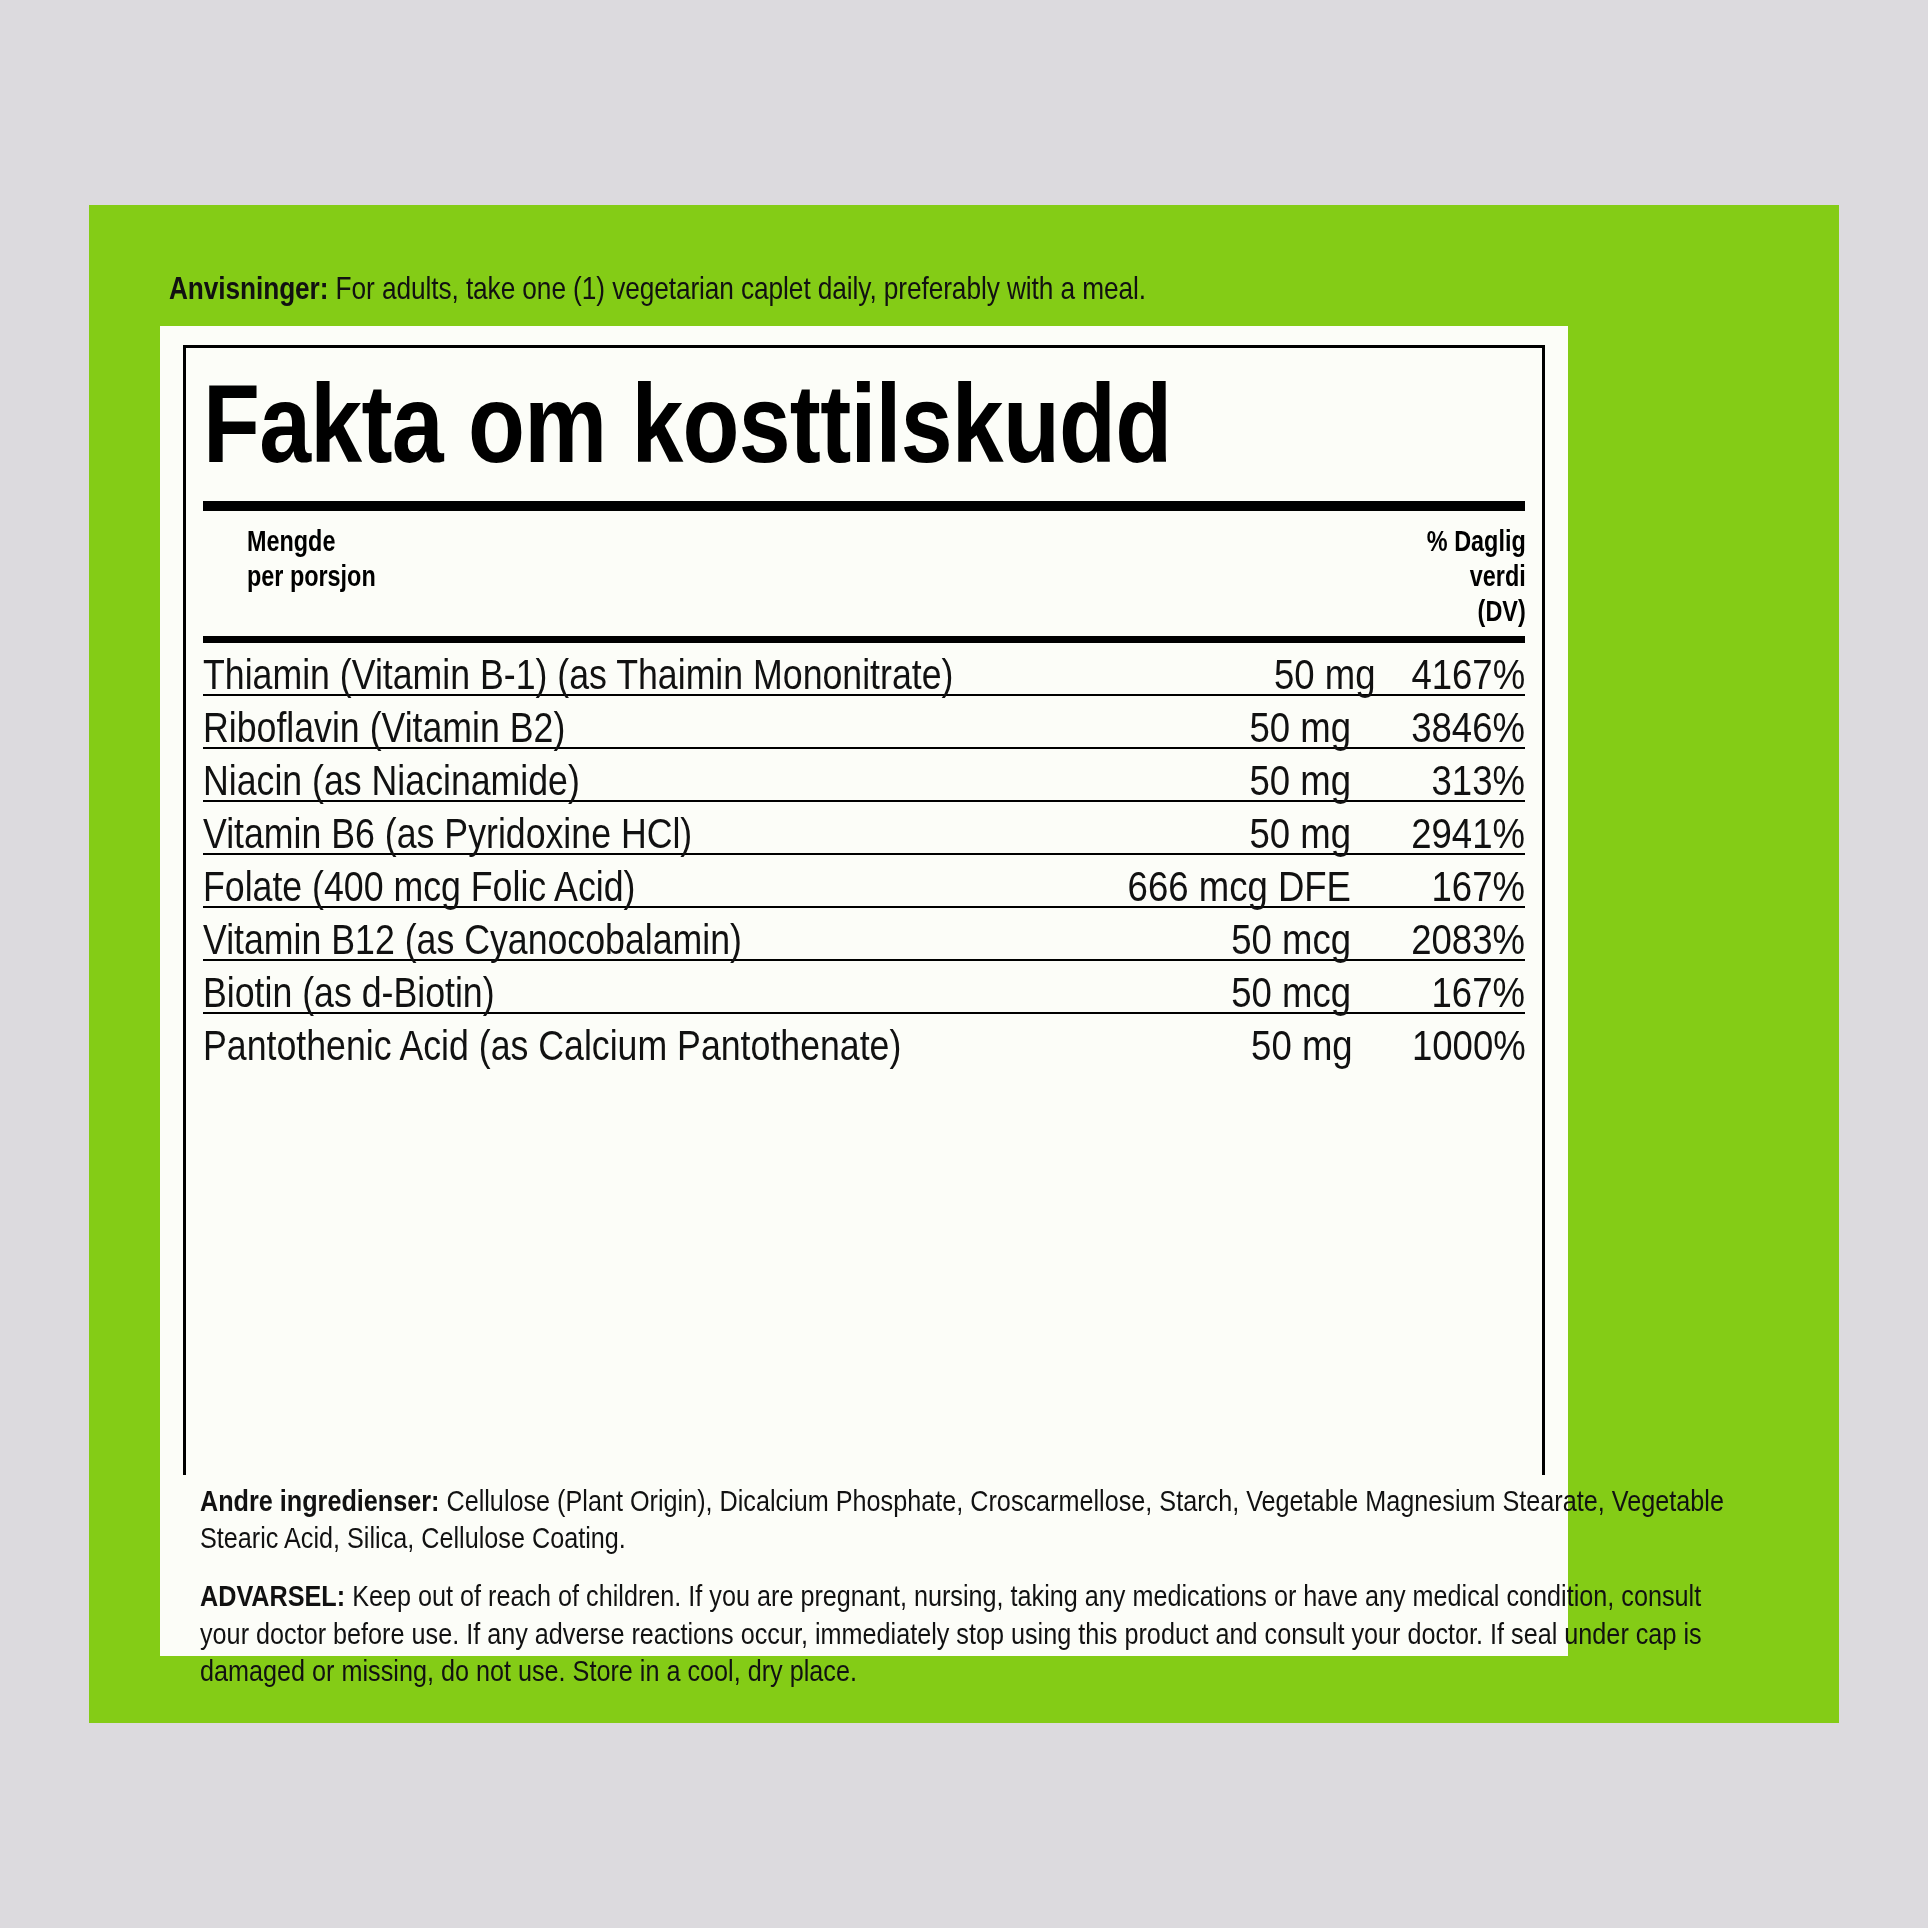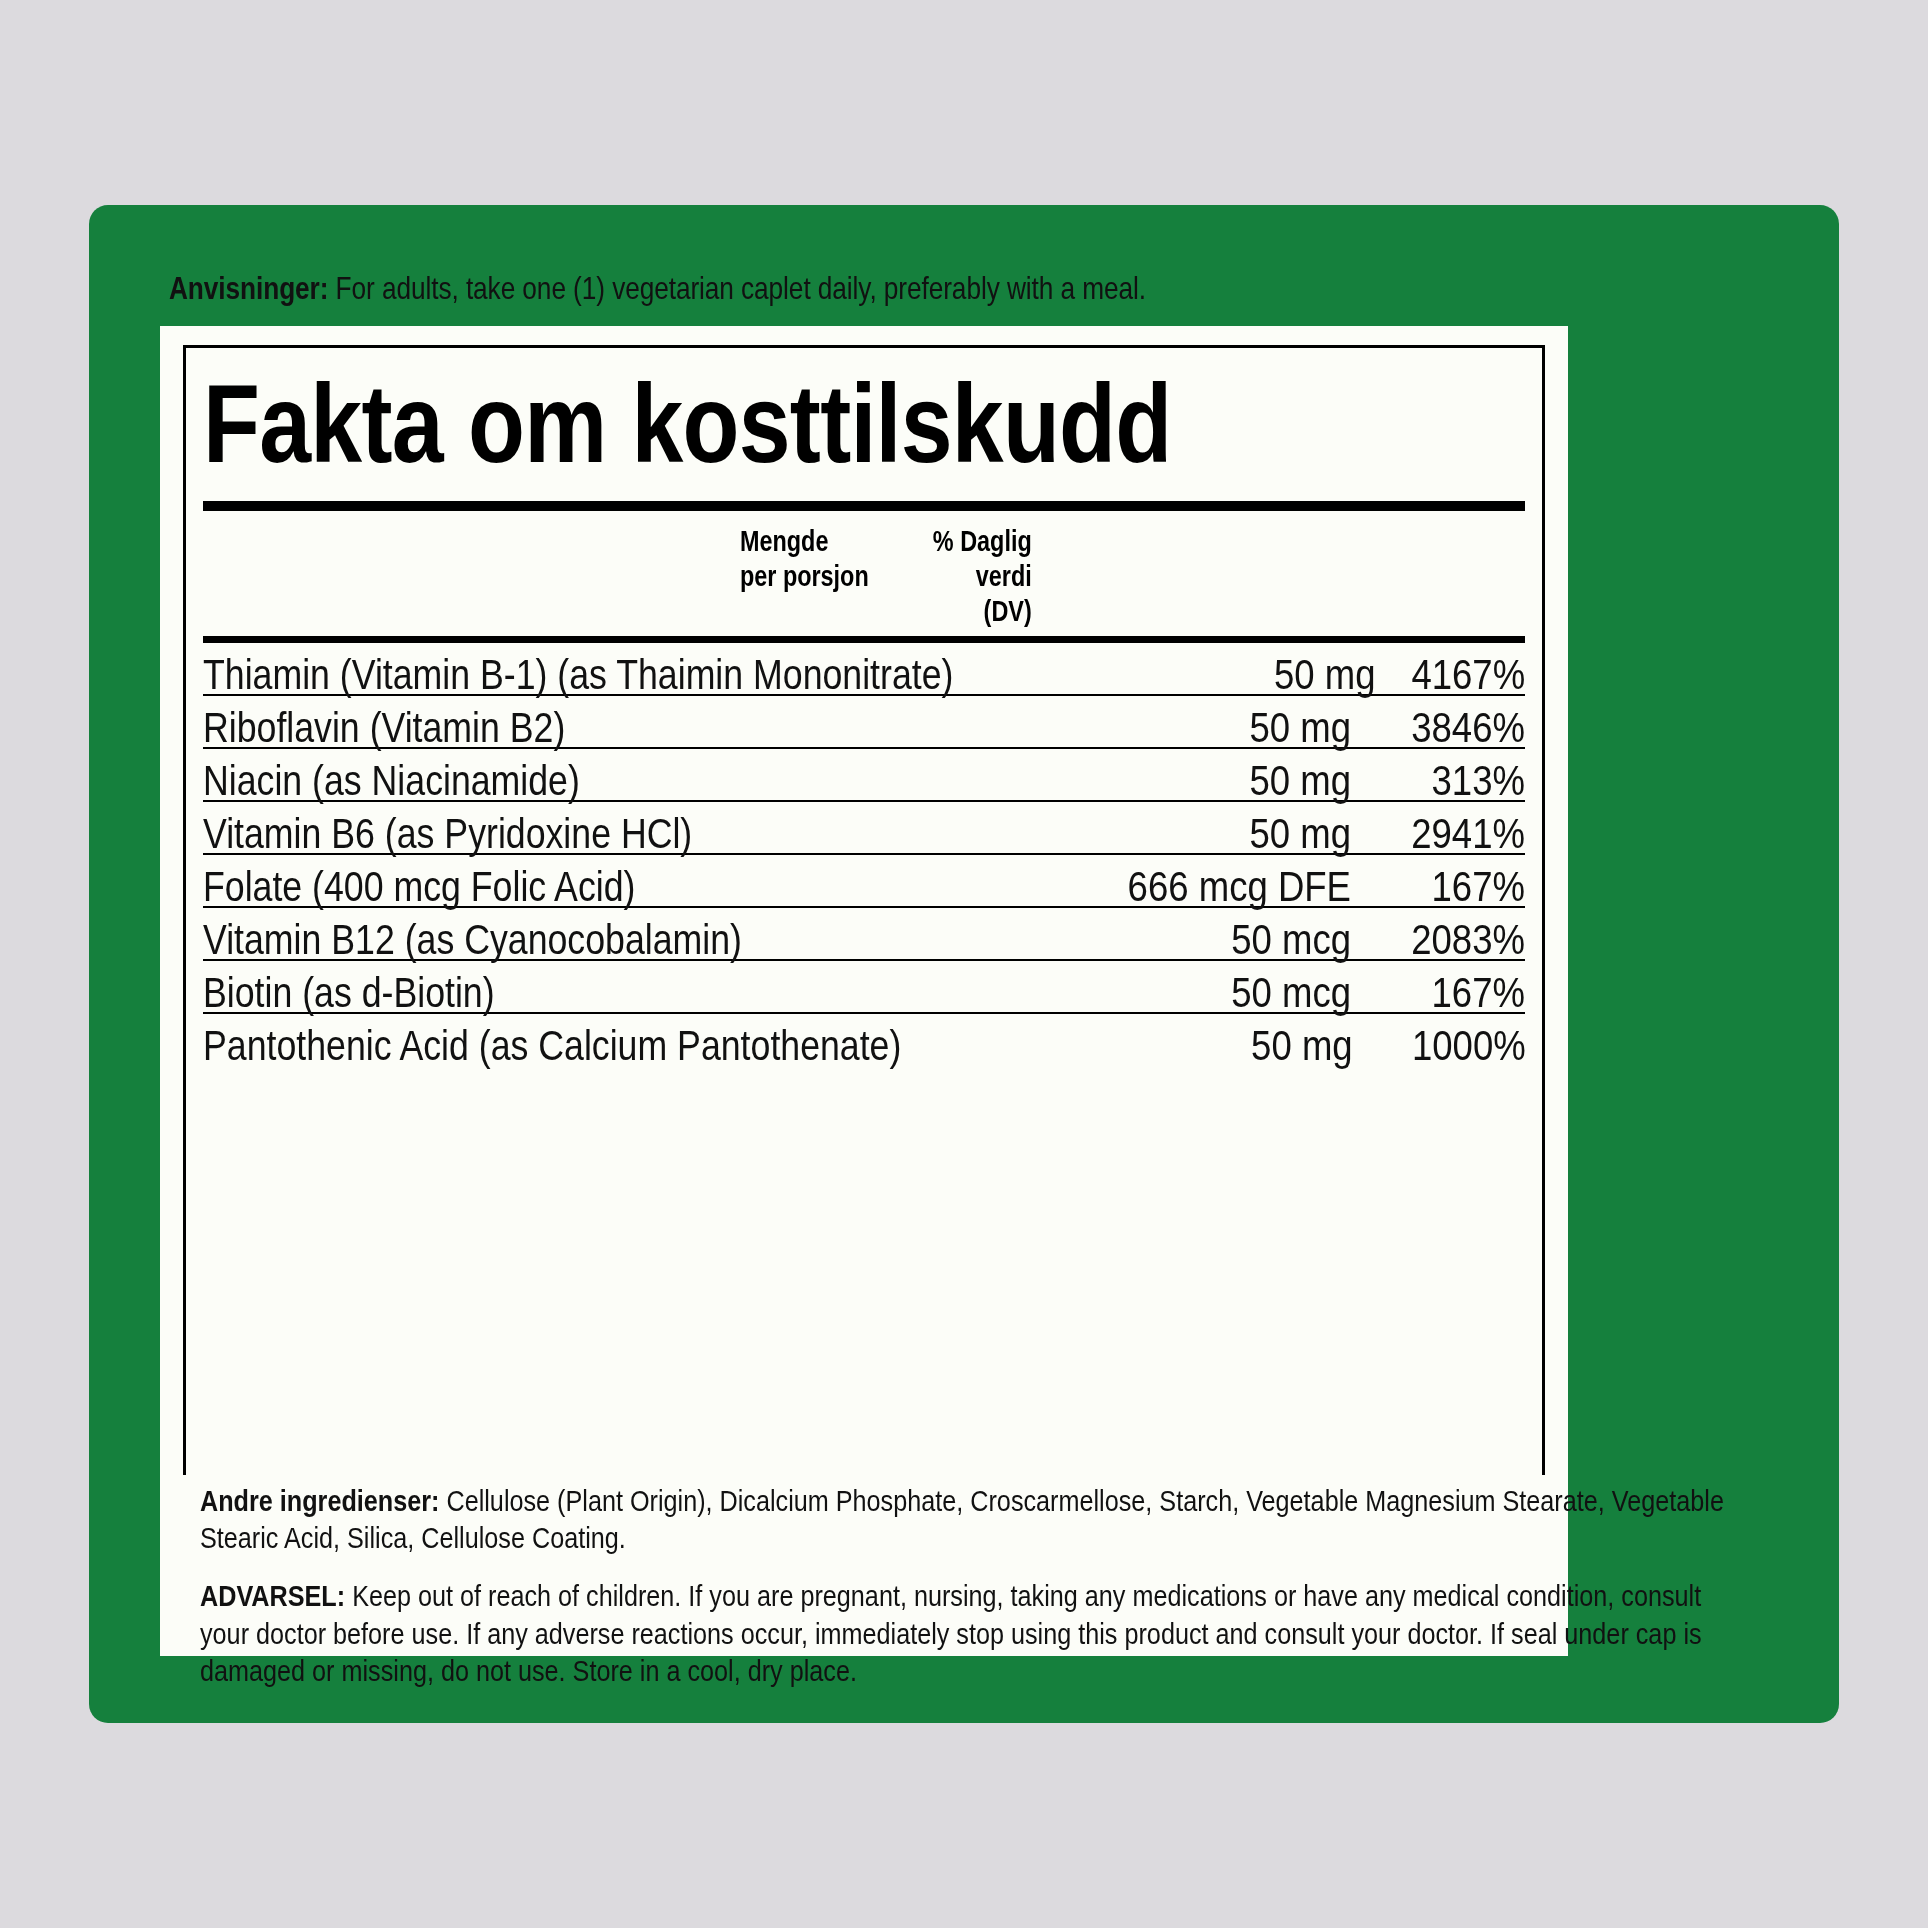--- a/index.html
+++ b/index.html
@@ -14,23 +14,22 @@
     overflow: hidden;
   }
 
   
   #gray-panel {
     position: absolute;
     left: 89px;
     top: 205px;
     width: 1750px;
     height: 1518px;
-    background: #15803d;
+    background: #84cc16;
     box-sizing: border-box;
-    border-radius: 19px;
   }
 
   
   #directions {
     position: absolute;
     left: 80px;
     top: 64px;
     width: 1601px;
     font-size: 32px;
     line-height: 1.2;
@@ -96,21 +95,21 @@
     margin-top: 21px;
   }
   .rule-med {
     height: 6.6px;
     background: #000;
   }
 
   
   #col-head {
     display: flex;
-    justify-content: center;
+    justify-content: space-between;
     align-items: flex-start;
     padding-top: 11.3px;
     padding-bottom: 7.5px;
     margin-left: 44px;
   }
   #col-head-left {
     font-size: 30px;
     font-weight: bold;
     line-height: 1.18;
     color: #000;

